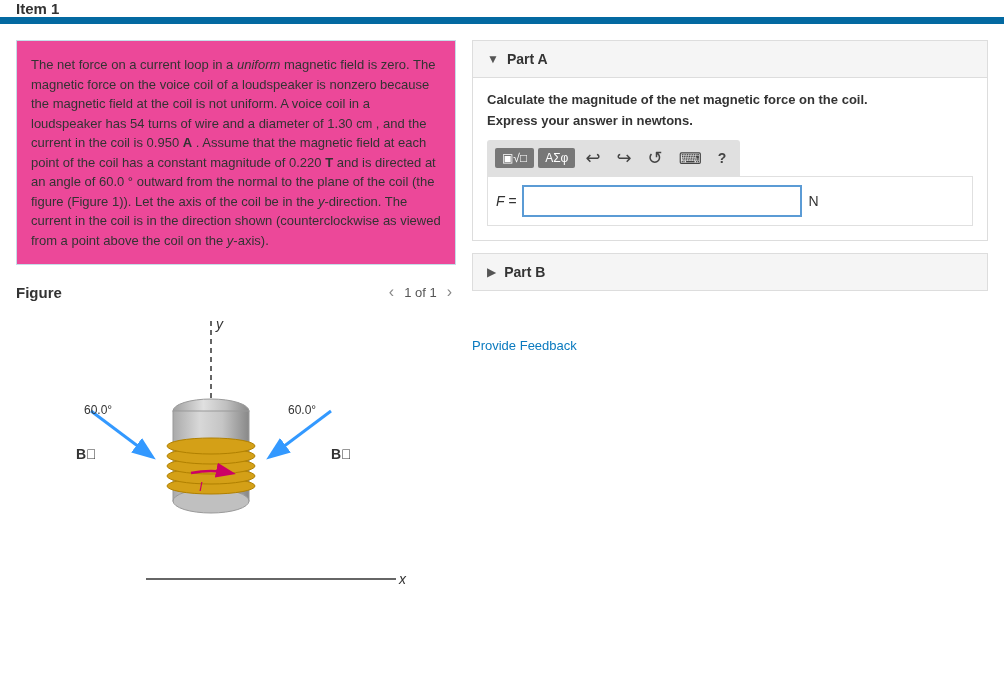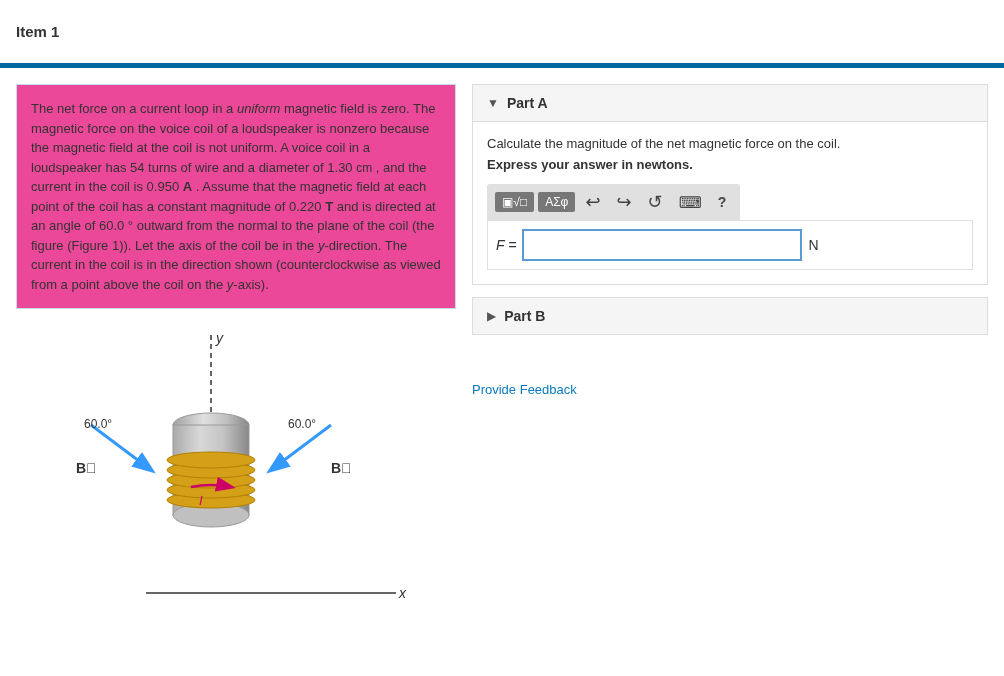--- a/index.html
+++ b/index.html
@@ -1,20 +1,20 @@
 <!DOCTYPE html>
 <html><head>
   <meta charset="utf-8">
   <style>
     * { box-sizing: border-box; margin: 0; padding: 0; }
     body { font-family: Arial, sans-serif; font-size: 14px; color: #333; background: #fff; }
 
     .top-bar {
-      padding: 23px 16px;
-      border-bottom: 5px solid #0369a1;
+      padding: 0 16px;
+      border-bottom: 7px solid #0369a1;
       font-weight: bold;
       font-size: 15px;
     }
 
     .main-layout {
       display: flex;
       padding: 16px;
       gap: 16px;
     }
 
@@ -105,20 +105,21 @@
       font-size: 14px;
     }
 
     .part-content {
       padding: 14px;
     }
 
     .part-question {
       font-size: 13px;
       margin-bottom: 6px;
+      font-weight: bold;
     }
 
     .part-instruction {
       font-weight: bold;
       font-size: 13px;
       margin-bottom: 12px;
     }
 
     .answer-toolbar {
       display: flex;
@@ -225,20 +226,28 @@
 </div>
 
 <div class="main-layout">
 
   <div class="left-panel">
     <div class="problem-text">
       The net force on a current loop in a <em>uniform</em> magnetic field is zero. The magnetic force on the voice coil of a loudspeaker is nonzero because the magnetic field at the coil is not uniform. A voice coil in a loudspeaker has 54 turns of wire and a diameter of 1.30 <span style="font-size:12px;">cm</span> , and the current in the coil is 0.950 <span style="font-weight:bold;">A</span> . Assume that the magnetic field at each point of the coil has a constant magnitude of 0.220 <span style="font-weight:bold;">T</span> and is directed at an angle of 60.0 ° outward from the normal to the plane of the coil (the figure (Figure 1)). Let the axis of the coil be in the <em>y</em>-direction. The current in the coil is in the direction shown (counterclockwise as viewed from a point above the coil on the <em>y</em>-axis).
     </div>
 
     <div class="figure-section">
+      <div class="figure-header">
+        <span class="figure-label">Figure</span>
+        <div class="figure-nav">
+          <button class="nav-btn">‹</button>
+          <span>1 of 1</span>
+          <button class="nav-btn">›</button>
+        </div>
+      </div>
 
       <div class="figure-canvas">
         <svg width="420" height="280" viewBox="0 0 420 280">
 
           <line x1="195" y1="10" x2="195" y2="100" stroke="#333" stroke-width="1.5" stroke-dasharray="5,4"></line>
 
           <text x="200" y="18" font-size="14" fill="#333" font-style="italic">y</text>
 
           <ellipse cx="195" cy="100" rx="38" ry="12" fill="url(#cylGrad)" stroke="#999" stroke-width="1"></ellipse>
 

